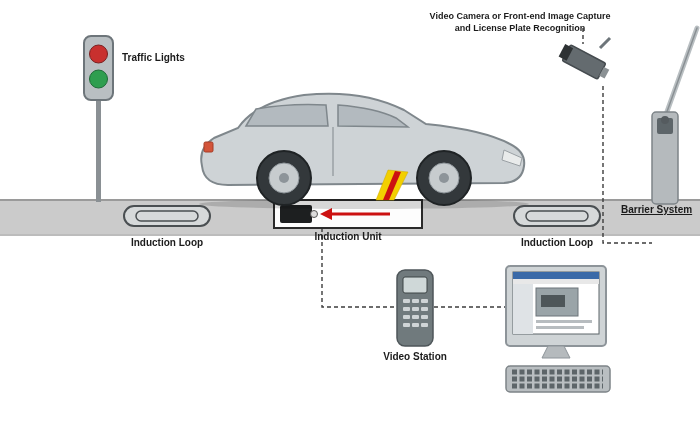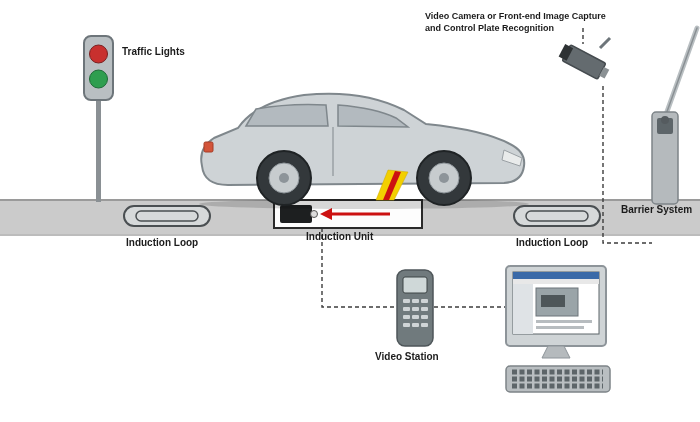--- a/index.html
+++ b/index.html
@@ -5,21 +5,21 @@
   html,body{margin:0;padding:0;background:#ffffff;}
   #stage{
     position:relative;width:700px;height:422px;background:#ffffff;overflow:hidden;
     font-family:"Liberation Sans", sans-serif;
   }
   #stage svg{position:absolute;left:0;top:0;}
   .lbl{
     position:absolute;font-weight:bold;font-size:10px;color:#1b1b1b;
     line-height:12px;white-space:nowrap;
   }
-  .lbl.center{text-align:left;white-space:normal;}
+  .lbl.center{text-align:center;white-space:normal;}
   #camera-label{font-size:9px;line-height:12px;}
 </style>
 </head>
 <body>
 
 <div id="stage">
 
   <svg width="700" height="422" viewBox="0 0 700 422">
 
     <g>
@@ -133,31 +133,31 @@
       <path d="M548,346 L564,346 L570,358 L542,358 Z" fill="#b5babd" stroke="#8d9499"></path>
       <rect x="506" y="366" width="104" height="26" rx="4" fill="#b9bec1" stroke="#7d8488" stroke-width="1.5"></rect>
       <g stroke="#5d6569" stroke-width="5" stroke-dasharray="5 2.5">
         <line x1="512" y1="372" x2="603" y2="372"></line>
         <line x1="512" y1="379" x2="603" y2="379"></line>
         <line x1="512" y1="386" x2="603" y2="386"></line>
       </g>
     </g>
   </svg>
 
-  <div class="lbl" id="traffic-lights-label" style="left:122px;top:46px;">Traffic Lights</div>
+  <div class="lbl" id="traffic-lights-label" style="left:122px;top:52px;">Traffic Lights</div>
 
   <div class="lbl center" id="camera-label" style="left:425px;top:10px;width:190px;">
     <div>Video Camera or Front-end Image Capture</div>
-    <div>and Control Plate Recognition</div>
+    <div>and License Plate Recognition</div>
   </div>
 
   <div class="lbl center" style="left:126px;top:237px;width:82px;">Induction Loop</div>
 
   <div class="lbl center" style="left:306px;top:231px;width:84px;">Induction Unit</div>
 
   <div class="lbl center" style="left:516px;top:237px;width:82px;">Induction Loop</div>
 
-  <div class="lbl" style="left:621px;top:204px;">Barrier System</div>
+  <div class="lbl" style="left:621px;top:204px;text-decoration:underline;">Barrier System</div>
 
   <div class="lbl center" style="left:375px;top:351px;width:80px;">Video Station</div>
 
 
 </div>
 
 </body></html>

